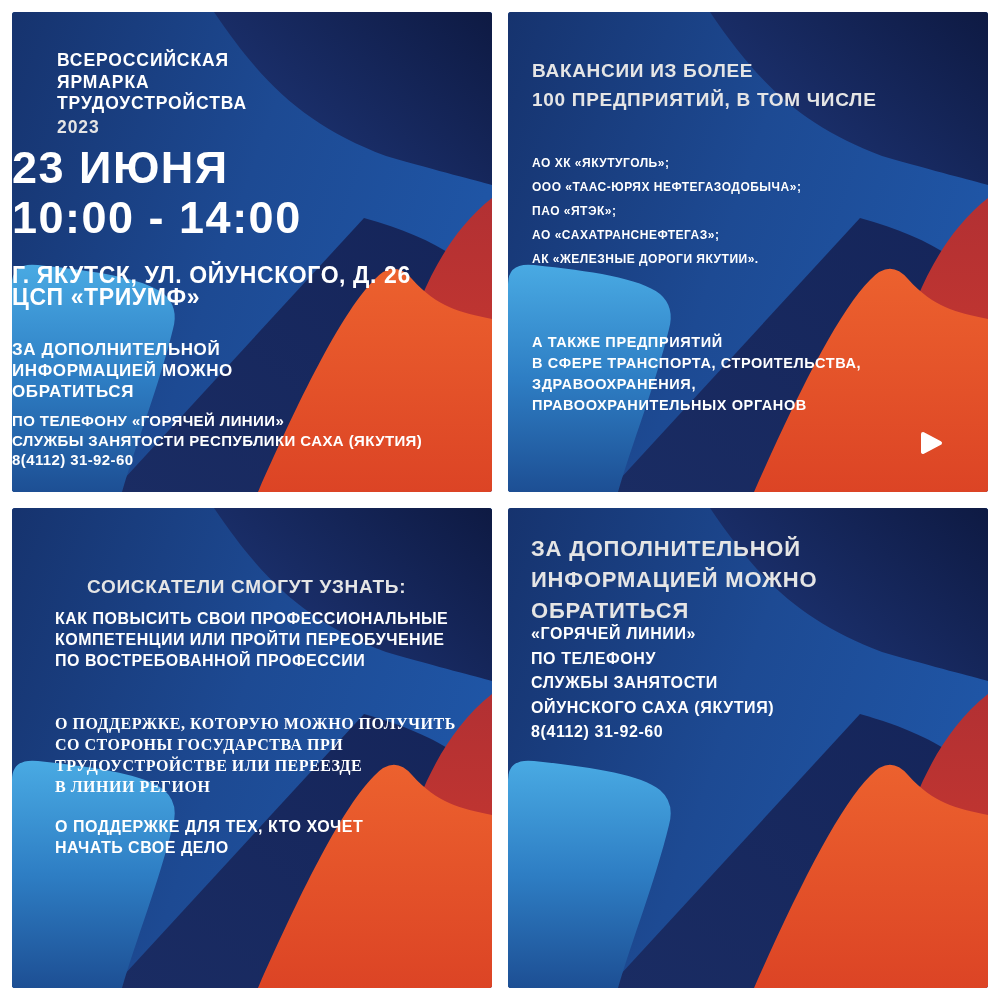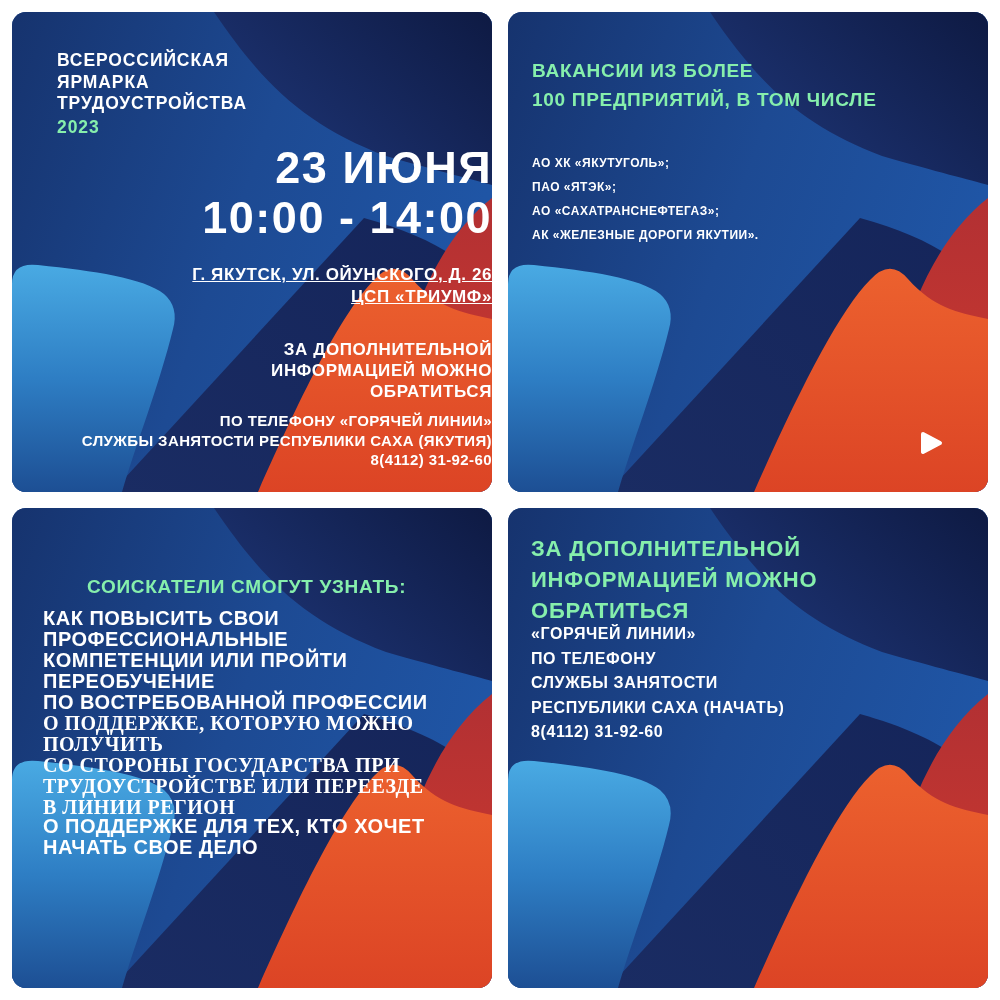--- a/index.html
+++ b/index.html
@@ -11,47 +11,47 @@
     display:grid;
     grid-template-columns:1fr 1fr;
     grid-template-rows:1fr 1fr;
     gap:16px;
     font-family:"Liberation Sans","DejaVu Sans",sans-serif;
     font-weight:700;
     position:relative;
   }
   .panel{
     position:relative;
-    border-radius:14px;
+    border-radius:3px;
     overflow:hidden;
     background:#1d4a93;
   }
   .bg{position:absolute;inset:0;width:100%;height:100%;display:block;}
   .abs{position:absolute;}
   .white{color:#ffffff;}
-  .accent{color:#86efac;}
-  .ctr{left:0;right:0;text-align:right;}
+  .accent{color:#e5e5e5;}
+  .ctr{left:0;right:0;text-align:left;}
   
   .p1-title{left:45px;top:38px;font-size:17.5px;line-height:21.5px;letter-spacing:0.9px;}
   .p1-year{margin-top:2px;}
   .p1-big{top:131px;font-size:45px;line-height:50px;letter-spacing:1.5px;}
-  .p1-address{top:252px;font-size:17px;line-height:22px;letter-spacing:0.6px;text-decoration:underline;}
+  .p1-address{top:252px;font-size:23px;line-height:22px;letter-spacing:0.6px;}
   .p1-info{top:327px;font-size:17px;line-height:21px;letter-spacing:0.6px;}
   .p1-phone{top:399px;font-size:15px;line-height:19.5px;letter-spacing:0.4px;}
   
   .p2-heading{left:24px;top:44px;font-size:19px;line-height:29px;letter-spacing:0.7px;}
   .p2-companies{left:24px;top:139px;font-size:12px;line-height:24px;letter-spacing:0.5px;}
   .p2-also{left:24px;top:320px;font-size:14.5px;line-height:21px;letter-spacing:0.6px;}
   .p2-play{right:44px;bottom:36px;width:26px;height:26px;cursor:pointer;}
   
   .p3-heading{left:31px;top:67px;font-size:19px;line-height:24px;letter-spacing:0.7px;margin-left:44px;}
   .p3-para1{left:31px;top:100px;}
   .p3-para2{left:31px;top:205px;font-family:Liberation Serif, serif;}
   .p3-para3{left:31px;top:308px;}
-  .p3-text{font-size:20px;line-height:21px;letter-spacing:0.5px;}
+  .p3-text{font-size:16px;line-height:21px;letter-spacing:0.5px;margin-left:12px;}
   
   .p4-heading{left:23px;top:25px;font-size:22px;line-height:31px;letter-spacing:0.8px;}
   .p4-details{left:23px;top:114px;font-size:16px;line-height:24.5px;letter-spacing:0.6px;}
   .defs-svg{position:absolute;width:0;height:0;overflow:hidden;}
 </style>
 </head>
 <body>
 
 <svg class="defs-svg" aria-hidden="true">
   <defs>
@@ -127,23 +127,30 @@
   <div class="panel">
     <svg class="bg" viewBox="0 0 480 480" preserveAspectRatio="none">
         <use href="#artwork"></use>
       </svg>
     <div class="abs p2-heading accent">
       <div>ВАКАНСИИ ИЗ БОЛЕЕ</div>
       <div>100 ПРЕДПРИЯТИЙ, В ТОМ ЧИСЛЕ</div>
     </div>
     <div class="abs p2-companies white">
       <div>АО ХК «ЯКУТУГОЛЬ»;</div>
+      <div>ООО «ТААС-ЮРЯХ НЕФТЕГАЗОДОБЫЧА»;</div>
       <div>ПАО «ЯТЭК»;</div>
       <div>АО «САХАТРАНСНЕФТЕГАЗ»;</div>
       <div>АК «ЖЕЛЕЗНЫЕ ДОРОГИ ЯКУТИИ».</div>
+    </div>
+    <div class="abs p2-also white">
+      <div>А ТАКЖЕ ПРЕДПРИЯТИЙ</div>
+      <div>В СФЕРЕ ТРАНСПОРТА, СТРОИТЕЛЬСТВА,</div>
+      <div>ЗДРАВООХРАНЕНИЯ,</div>
+      <div>ПРАВООХРАНИТЕЛЬНЫХ ОРГАНОВ</div>
     </div>
     <svg class="abs p2-play" viewBox="0 0 26 26">
       <path d="M5 4 L22 13 L5 22 Z" fill="#ffffff" stroke="#ffffff" stroke-width="4" stroke-linejoin="round"></path>
     </svg>
   </div>
 
   <div class="panel">
     <svg class="bg" viewBox="0 0 480 480" preserveAspectRatio="none">
         <use href="#artwork"></use>
       </svg>
@@ -171,18 +178,18 @@
       </svg>
     <div class="abs p4-heading accent">
       <div>ЗА ДОПОЛНИТЕЛЬНОЙ</div>
       <div>ИНФОРМАЦИЕЙ МОЖНО</div>
       <div>ОБРАТИТЬСЯ</div>
     </div>
     <div class="abs p4-details white">
       <div>«ГОРЯЧЕЙ ЛИНИИ»</div>
       <div>ПО ТЕЛЕФОНУ</div>
       <div>СЛУЖБЫ ЗАНЯТОСТИ</div>
-      <div>РЕСПУБЛИКИ САХА (НАЧАТЬ)</div>
+      <div>ОЙУНСКОГО САХА (ЯКУТИЯ)</div>
       <div>8(4112) 31-92-60</div>
     </div>
   </div>
 
 </div>
 
 </body></html>

